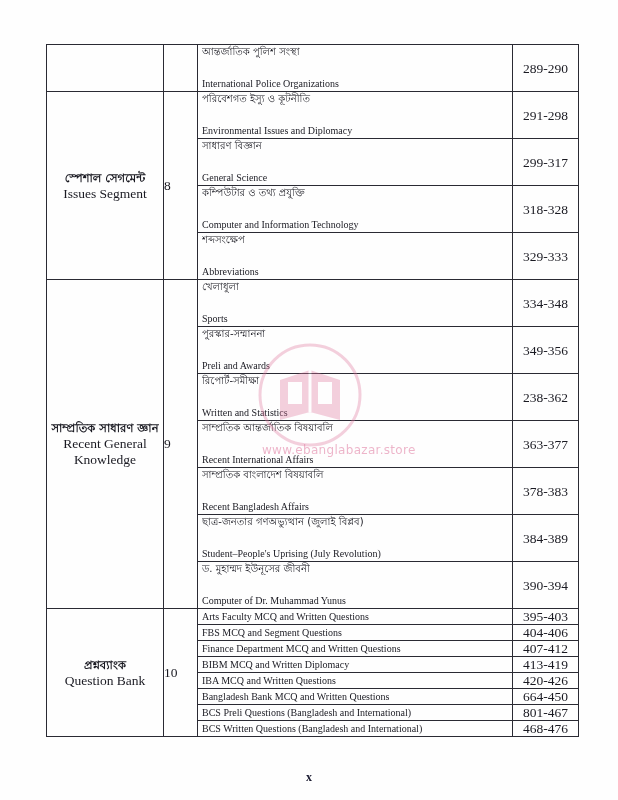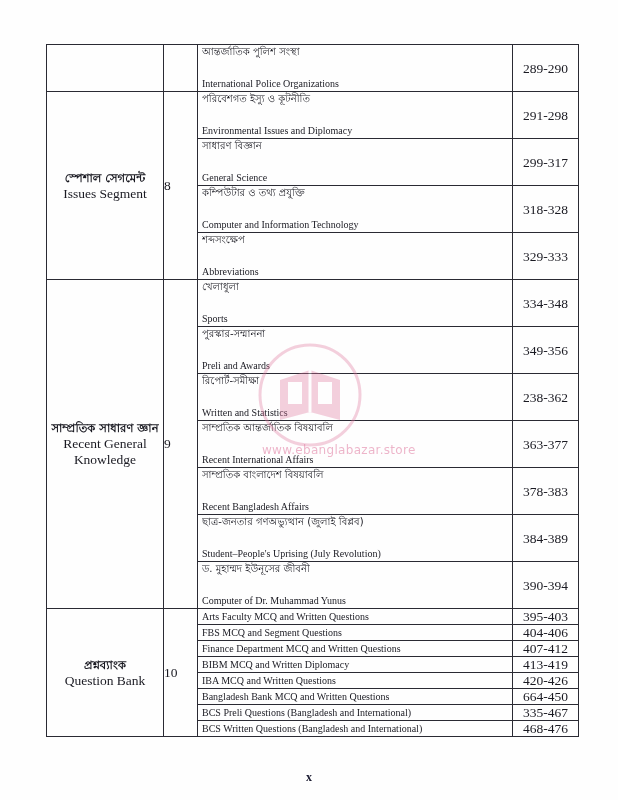--- a/index.html
+++ b/index.html
@@ -264,21 +264,21 @@
       <tr class="small">
         <td class="topic-cell">IBA MCQ and Written Questions</td>
         <td class="page-cell">420-426</td>
       </tr>
       <tr class="small">
         <td class="topic-cell">Bangladesh Bank MCQ and Written Questions</td>
         <td class="page-cell">664-450</td>
       </tr>
       <tr class="small">
         <td class="topic-cell">BCS Preli Questions (Bangladesh and International)</td>
-        <td class="page-cell">335-467</td>
+        <td class="page-cell">801-467</td>
       </tr>
       <tr class="small">
         <td class="topic-cell">BCS Written Questions (Bangladesh and International)</td>
         <td class="page-cell">468-476</td>
       </tr>
     </tbody>
   </table>
 
   <svg class="watermark" viewBox="0 0 120 110" xmlns="http://www.w3.org/2000/svg">
     <circle cx="60" cy="55" r="50" fill="none" stroke="#e07aa0" stroke-width="3"></circle>

